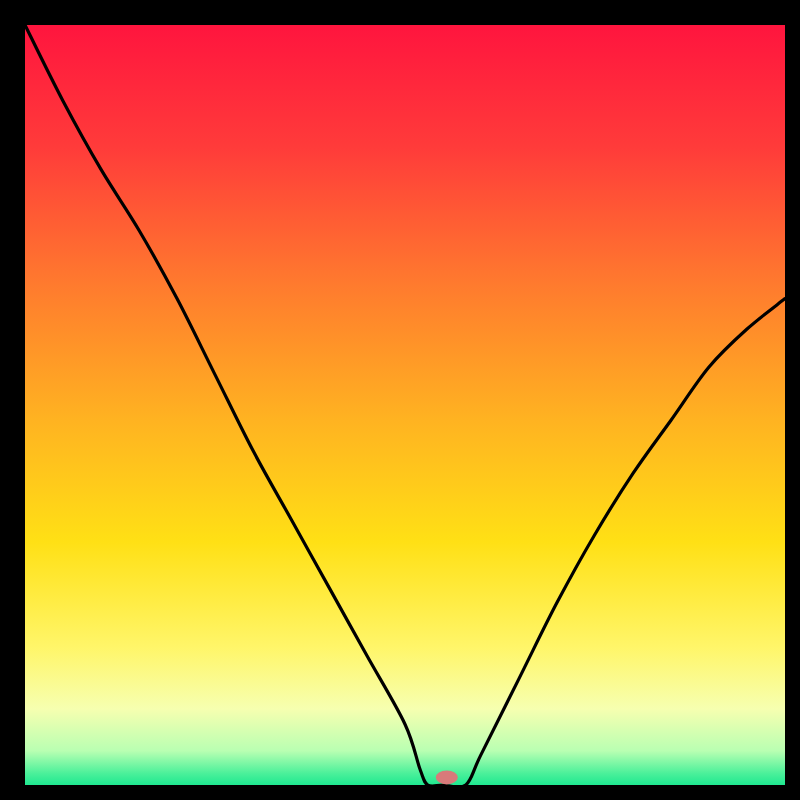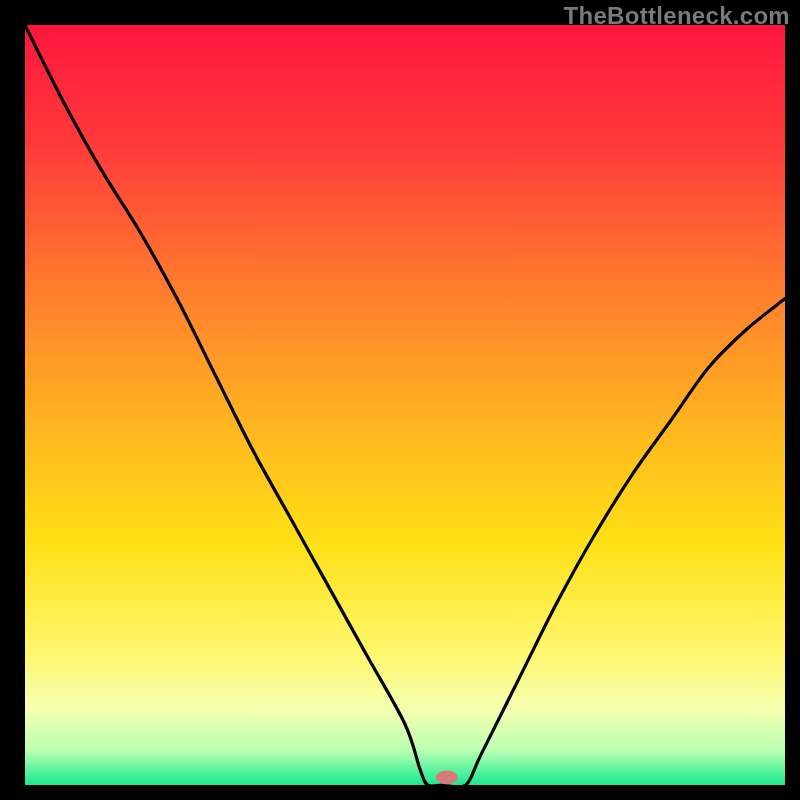--- a/index.html
+++ b/index.html
@@ -54,14 +54,13 @@
       </linearGradient>
     </defs>
 
     <rect x="25" y="25" width="760" height="760" fill="url(#bgGrad)"></rect>
 
     <path id="curve-path" fill="none" stroke="#000" stroke-width="3.2" stroke-linejoin="round" stroke-linecap="round" d="M 25.0 25.0 C 31.3 37.7, 50.3 76.9, 63.0 101.0 C 75.7 125.1, 88.3 147.9, 101.0 169.4 C 113.7 190.9, 126.3 208.7, 139.0 230.2 C 151.7 251.7, 164.3 274.5, 177.0 298.6 C 189.7 322.7, 202.3 349.3, 215.0 374.6 C 227.7 399.9, 240.3 426.5, 253.0 450.6 C 265.7 474.7, 278.3 496.2, 291.0 519.0 C 303.7 541.8, 316.3 564.6, 329.0 587.4 C 341.7 610.2, 354.3 633.0, 367.0 655.8 C 379.7 678.6, 396.1 705.2, 405.0 724.2 C 413.9 743.2, 416.4 759.7, 420.2 769.8 C 424.0 779.9, 424.0 782.5, 427.8 785.0 C 431.6 787.5, 436.7 785.0, 443.0 785.0 C 449.3 785.0, 459.5 790.1, 465.8 785.0 C 472.1 779.9, 472.1 772.3, 481.0 754.6 C 489.9 736.9, 506.3 703.9, 519.0 678.6 C 531.7 653.3, 544.3 626.7, 557.0 602.6 C 569.7 578.5, 582.3 555.7, 595.0 534.2 C 607.7 512.7, 620.3 492.4, 633.0 473.4 C 645.7 454.4, 658.3 437.9, 671.0 420.2 C 683.7 402.5, 696.3 382.2, 709.0 367.0 C 721.7 351.8, 734.3 340.4, 747.0 329.0 C 759.7 317.6, 778.7 303.7, 785.0 298.6"></path>
 
     <ellipse id="marker" cx="446.8" cy="777.4" rx="11" ry="7" fill="#d87a7a"></ellipse>
   </svg>
 
-  <div class="watermark">TheBottleneck.com</div>
 </div>
 
 </body></html>

